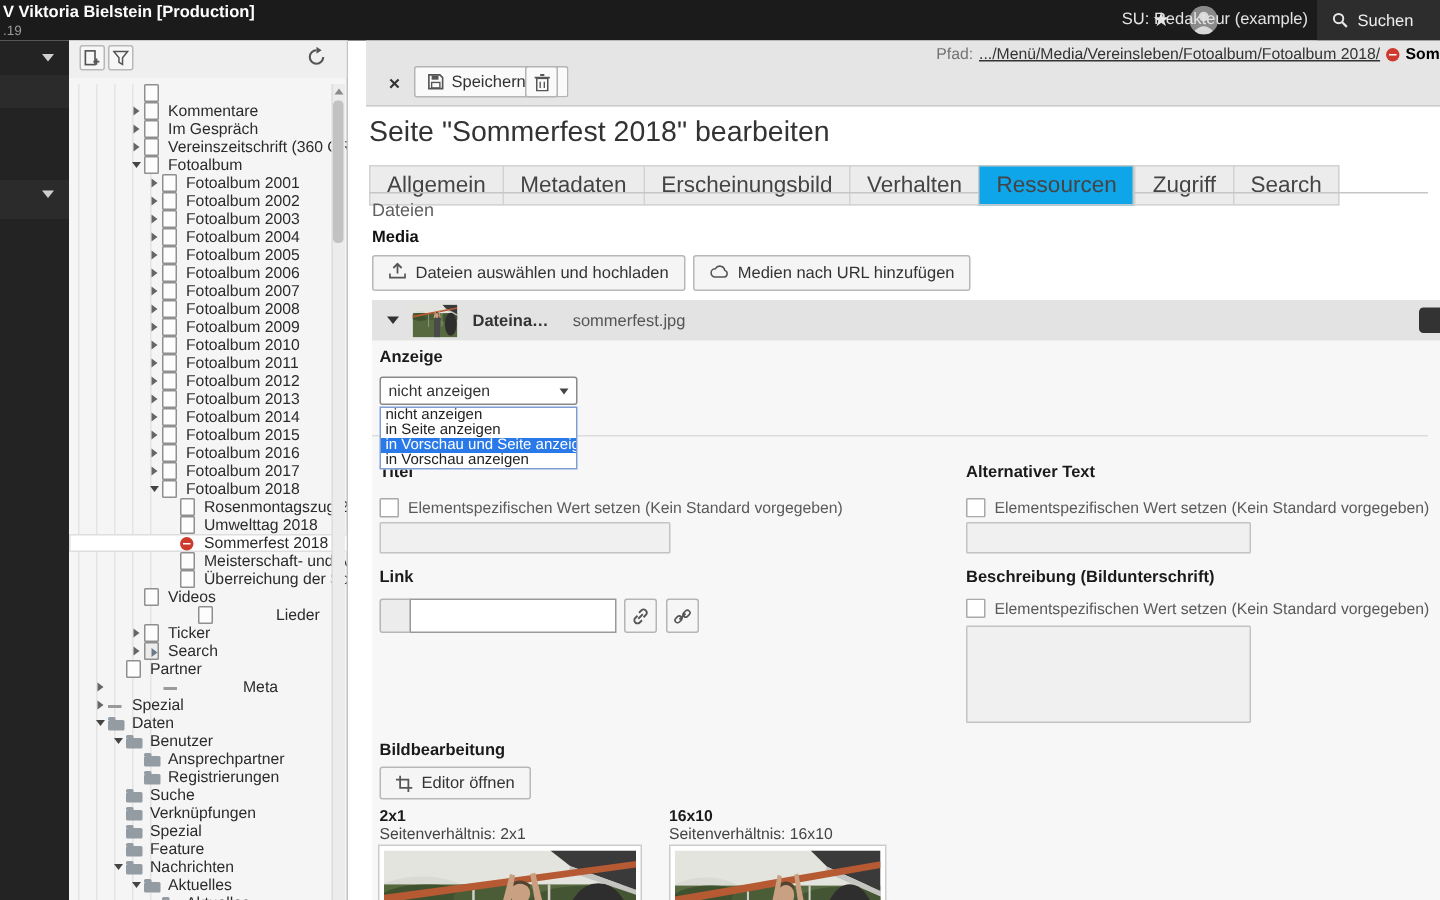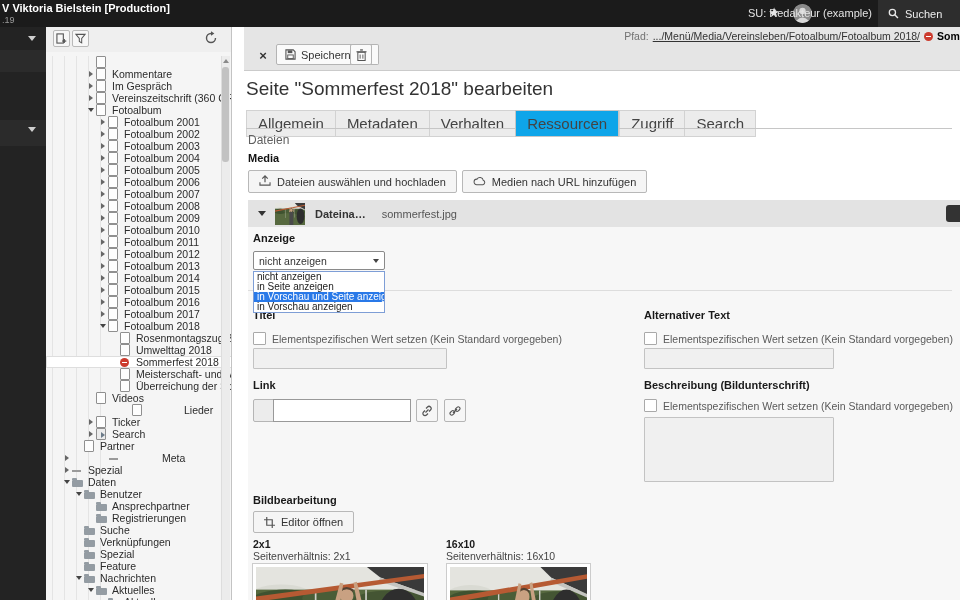--- a/index.html
+++ b/index.html
@@ -584,20 +584,21 @@
         <line x1="4.5" y1="6" x2="4.5" y2="10.5" stroke="#555" stroke-width="1"></line>
         <line x1="7.5" y1="6" x2="7.5" y2="10.5" stroke="#555" stroke-width="1"></line>
       </svg>
     </div>
   </div>
 
   <h1 class="abs pagetitle">Seite "Sommerfest 2018" bearbeiten</h1>
   <div class="abs tabs" id="tabs">
       <div class="tab">Allgemein</div>
       <div class="tab">Metadaten</div>
+      <div class="tab">Erscheinungsbild</div>
       <div class="tab">Verhalten</div>
       <div class="tab active">Ressourcen</div>
       <div class="tab">Zugriff</div>
       <div class="tab">Search</div>
     </div>
   <div class="abs tabline"></div>
 
   <div class="abs sectitle">Dateien</div>
   <div class="abs medialabel">Media</div>
   <div class="abs mediabtns" id="mediabtns">

